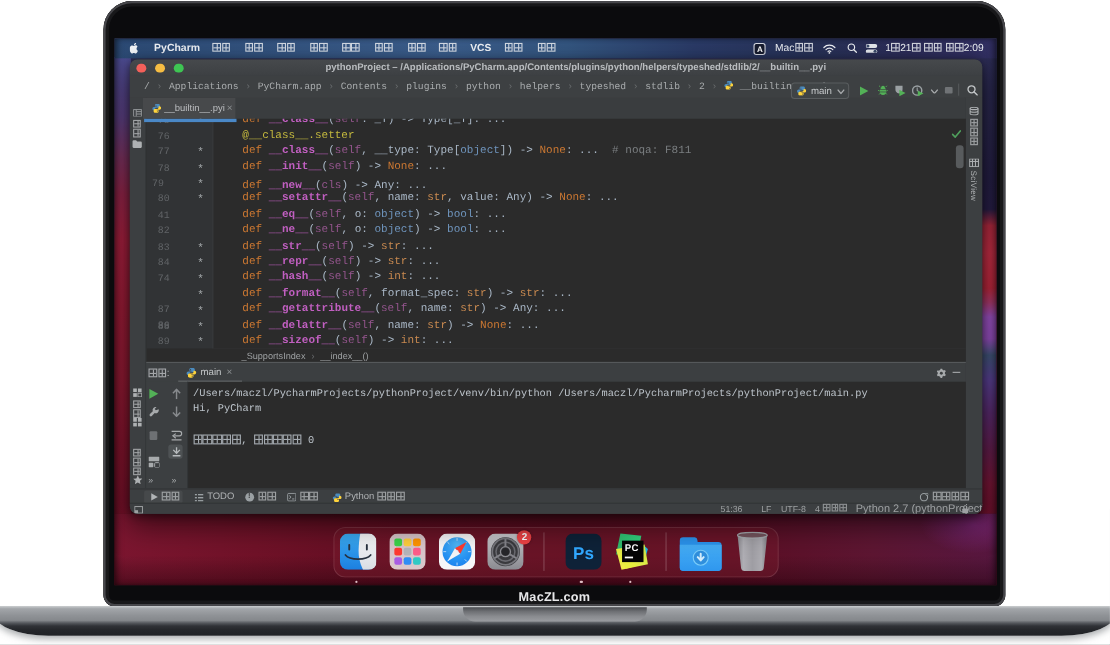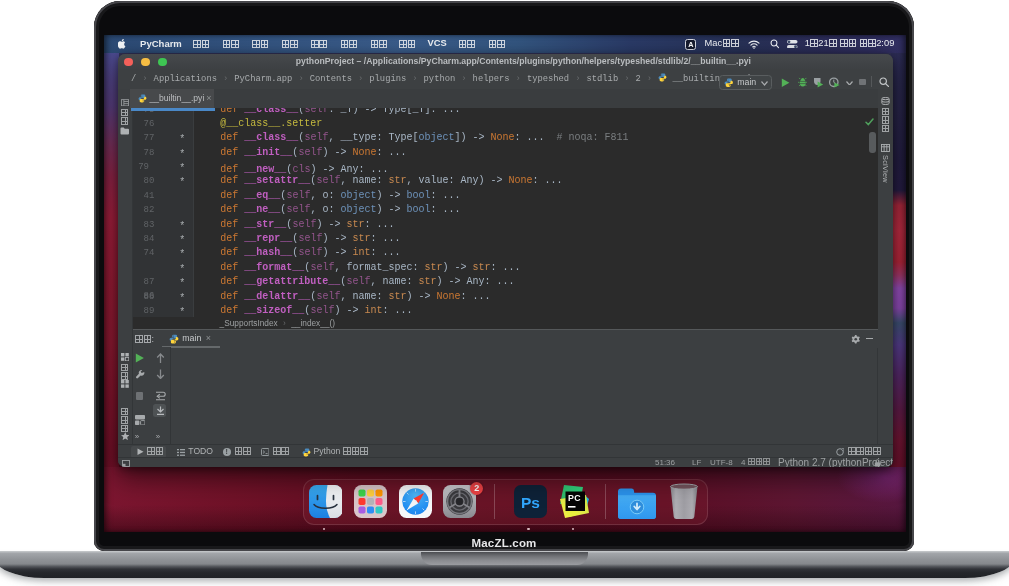--- a/index.html
+++ b/index.html
@@ -491,20 +491,25 @@
             <path d="M4.8 4.2 L2.2 6.2 L4.8 8.4" fill="none" stroke="#a7aaac" stroke-width="1.1"></path>
             <path d="M1 9.8 h9" stroke="#a7aaac" stroke-width="1.1"></path>
           </svg>
         <div class="abs" style="left:20.5px;top:57.3px;width:13px;height:13px;background:#4e5254;border-radius:2.5px;"></div>
         <svg class="abs" style="left:23.2px;top:59.3px;" width="9" height="9.5" viewBox="0 0 9 9.5">
             <path d="M4.5 0.5 V5.5 M1.5 3 L4.5 6 L7.5 3" fill="none" stroke="#b7babd" stroke-width="1.2"></path>
             <path d="M1 8.3 h7" stroke="#b7babd" stroke-width="1.2"></path>
           </svg>
         <div class="abs" style="left:23px;top:84.5px;color:#a7aaac;font-size:8px;letter-spacing:-1px;">»</div>
       </div>
+      <div id="console">
+        <div class="con-l" style="top:4px;">/Users/maczl/PycharmProjects/pythonProject/venv/bin/python /Users/maczl/PycharmProjects/pythonProject/main.py</div>
+        <div class="con-l" style="top:18.4px;">Hi, PyCharm</div>
+        <div class="con-l" style="top:47.1px;"><i class="h s8"></i><i class="h s8"></i><i class="h s8"></i><i class="h s8"></i><i class="h s8"></i>,&nbsp;<i class="h s8"></i><i class="h s8"></i><i class="h s8"></i><i class="h s8"></i><i class="h s8"></i> 0</div>
+      </div>
       <div id="btoolbar">
         <div class="abs" style="left:13.5px;top:0.5px;width:35px;height:12px;background:#46494b;border-radius:2px;"></div>
         <svg class="abs" style="left:18.9px;top:3.2px;" width="7" height="7.5" viewBox="0 0 7 7.5">
             <path d="M0.5 0.5 L6.5 3.75 L0.5 7 Z" fill="#b0b3b5"></path>
           </svg>
         <div class="bt" style="left:28.9px;"><i class="h"></i><i class="h"></i></div>
         <svg class="abs" style="left:59px;top:3.5px;" width="8" height="7" viewBox="0 0 8 7">
             <g fill="#9aa0a3">
               <rect x="0" y="0" width="2" height="1.3"></rect>
               <rect x="3" y="0" width="5" height="1.3"></rect>

